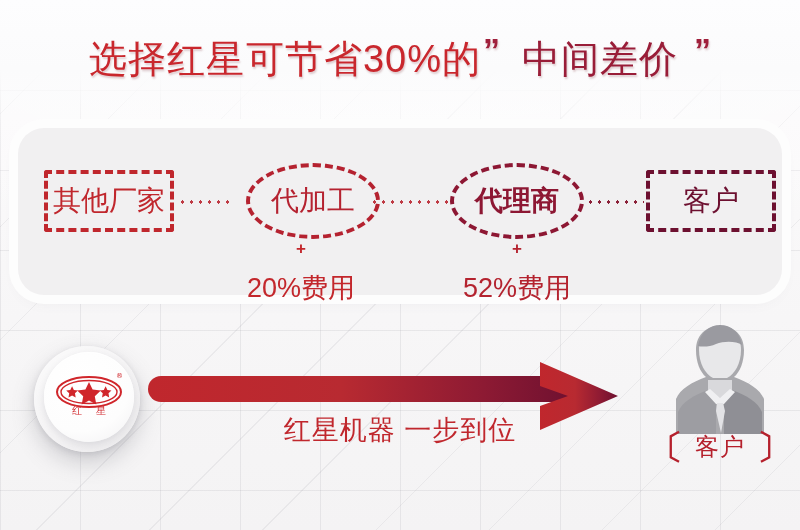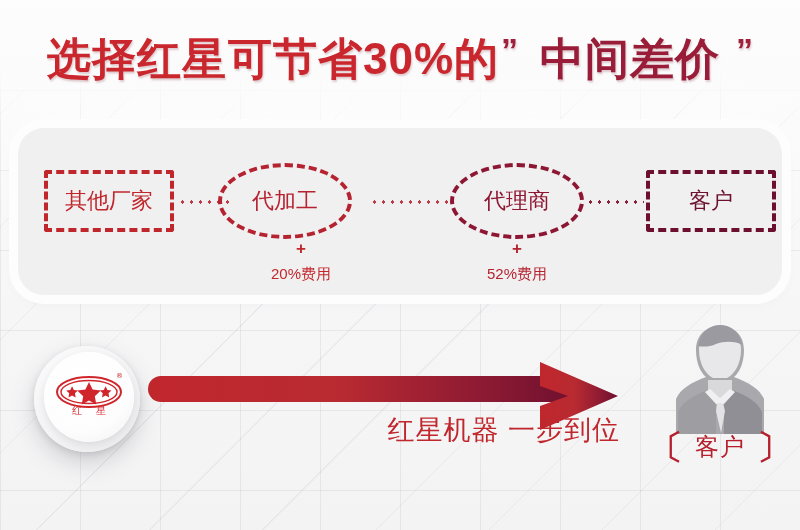--- a/index.html
+++ b/index.html
@@ -39,22 +39,22 @@
     background:linear-gradient(180deg,#fdfdfe 0%,#fbfbfc 55%,rgba(250,250,251,0) 100%);
   }
 
   
   .headline{
     position:absolute;left:0;top:28px;width:800px;height:62px;
     display:flex;align-items:center;justify-content:center;
     white-space:nowrap;
   }
   .hl-seg{
-    font-weight:bold;
-    font-size:44px;
+    font-weight:normal;
+    font-size:38px;
     letter-spacing:1px;
     line-height:1;
     text-shadow:1px 2px 2px rgba(120,30,40,.22);
   }
   .hl-a{color:#c9272d;}
   .hl-b{color:#c9272d;margin-left:1px;}
   .hl-quote{
     color:#a0203c;font-size:34px;font-weight:bold;
     margin:0 2px 0 2px;position:relative;top:-9px;
     text-shadow:1px 2px 2px rgba(120,30,40,.2);
@@ -74,80 +74,80 @@
     box-shadow:
       0 0 0 9px #fdfdfd,
       0 6px 14px rgba(120,120,130,.10);
   }
   .chain{
     position:absolute;left:0;top:0;width:764px;height:167px;
   }
   .node{
     position:absolute;
     display:flex;align-items:center;justify-content:center;
-    font-size:22px;
+    font-size:28px;
     box-sizing:border-box;
   }
   .node-rect{
     border:4px dashed #c0272d;
     color:#c0272d;
     border-radius:3px;
     width:130px;height:62px;
   }
   .node-rect.dark{border-color:#6d1030;color:#6d1030;}
   .node-ell{
     border:4px dashed #b52230;
     color:#b52230;
     border-radius:50%;
     width:134px;height:76px;
   }
   .node-ell.darker{border-color:#8d1733;color:#8d1733;}
 
   #n1{left:26px;top:42px;}
-  #n2{left:200px;top:35px;}
-  #n3{left:432px;top:35px;}
+  #n2{left:228px;top:35px;}
+  #n3{left:432px;top:35px;font-weight:bold;}
   #n4{left:628px;top:42px;}
 
   .dots{
     position:absolute;height:4px;top:72px;
     background-image:radial-gradient(circle, #bf3a44 1.6px, transparent 1.8px);
     background-size:9px 4px;
     background-repeat:repeat-x;
   }
   #d1{left:160px;width:54px;}
   #d2{left:352px;width:78px;}
   #d3{left:568px;width:58px;}
   #d3.dark{background-image:radial-gradient(circle,#8b2038 1.6px,transparent 1.8px);}
 
   .fee{
     position:absolute;width:180px;text-align:center;color:#c3272c;
   }
   .fee .plus{font-size:17px;line-height:16px;font-weight:bold;}
-  .fee .amt{font-size:15px;line-height:30px;margin-top:2px;}
+  .fee .amt{font-size:27px;line-height:30px;margin-top:16px;}
   #f1{left:193px;top:113px;}
   #f2{left:409px;top:113px;color:#b4232f;}
 
   
   .logo-shadow{
     position:absolute;left:34px;top:346px;width:106px;height:106px;
     border-radius:50%;
     background:radial-gradient(circle at 38% 34%, #ffffff 0%, #f6f5f6 58%, #e7e6e8 100%);
     box-shadow:0 10px 22px rgba(110,110,120,.30), 0 2px 6px rgba(110,110,120,.18);
   }
   .logo-disc{
     position:absolute;left:44px;top:352px;width:90px;height:90px;
     border-radius:50%;
     background:radial-gradient(circle at 40% 32%, #ffffff 0%, #fdfdfd 62%, #f1f0f2 100%);
     box-shadow:inset 0 1px 2px rgba(255,255,255,.9), 0 3px 8px rgba(120,120,130,.22);
   }
   .logo-mark{position:absolute;left:44px;top:352px;width:90px;height:90px;}
 
   .arrow{position:absolute;left:148px;top:360px;width:530px;height:72px;}
   .arrow-label{
-    position:absolute;left:180px;top:412px;width:440px;text-align:right;
+    position:absolute;left:180px;top:412px;width:440px;text-align:center;
     color:#c0272d;font-size:27px;letter-spacing:1px;
   }
 
   .person{position:absolute;left:668px;top:318px;width:104px;height:116px;}
   .cust-wrap{
     position:absolute;left:640px;top:428px;width:160px;height:38px;
     display:flex;align-items:center;justify-content:center;gap:12px;
   }
   .brk{color:#b5202c;font-size:34px;font-weight:bold;line-height:1;font-family:"DejaVu Sans",sans-serif;}
   .cust-label{color:#b5202c;font-size:24px;letter-spacing:1px;}

